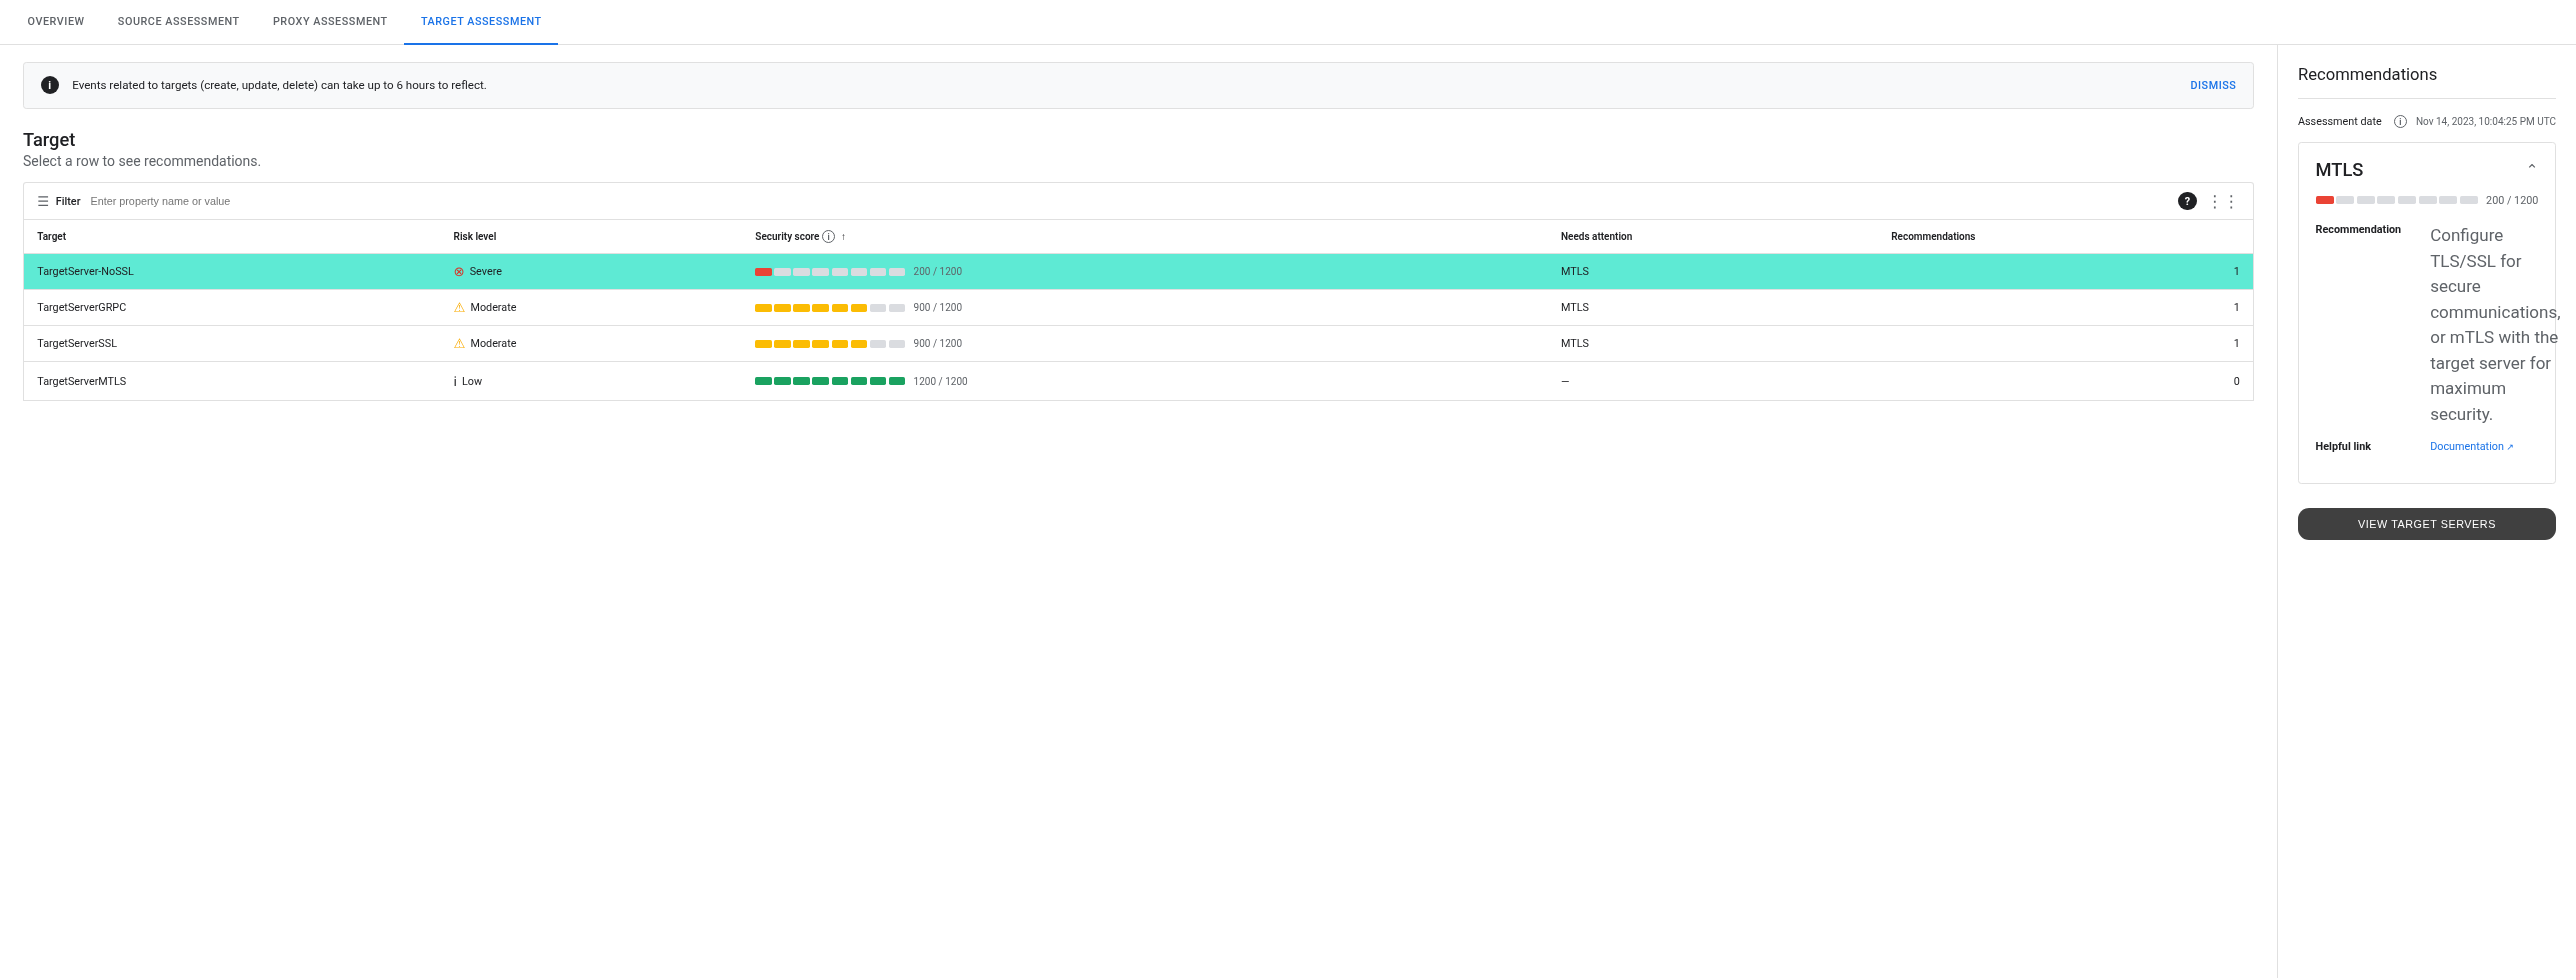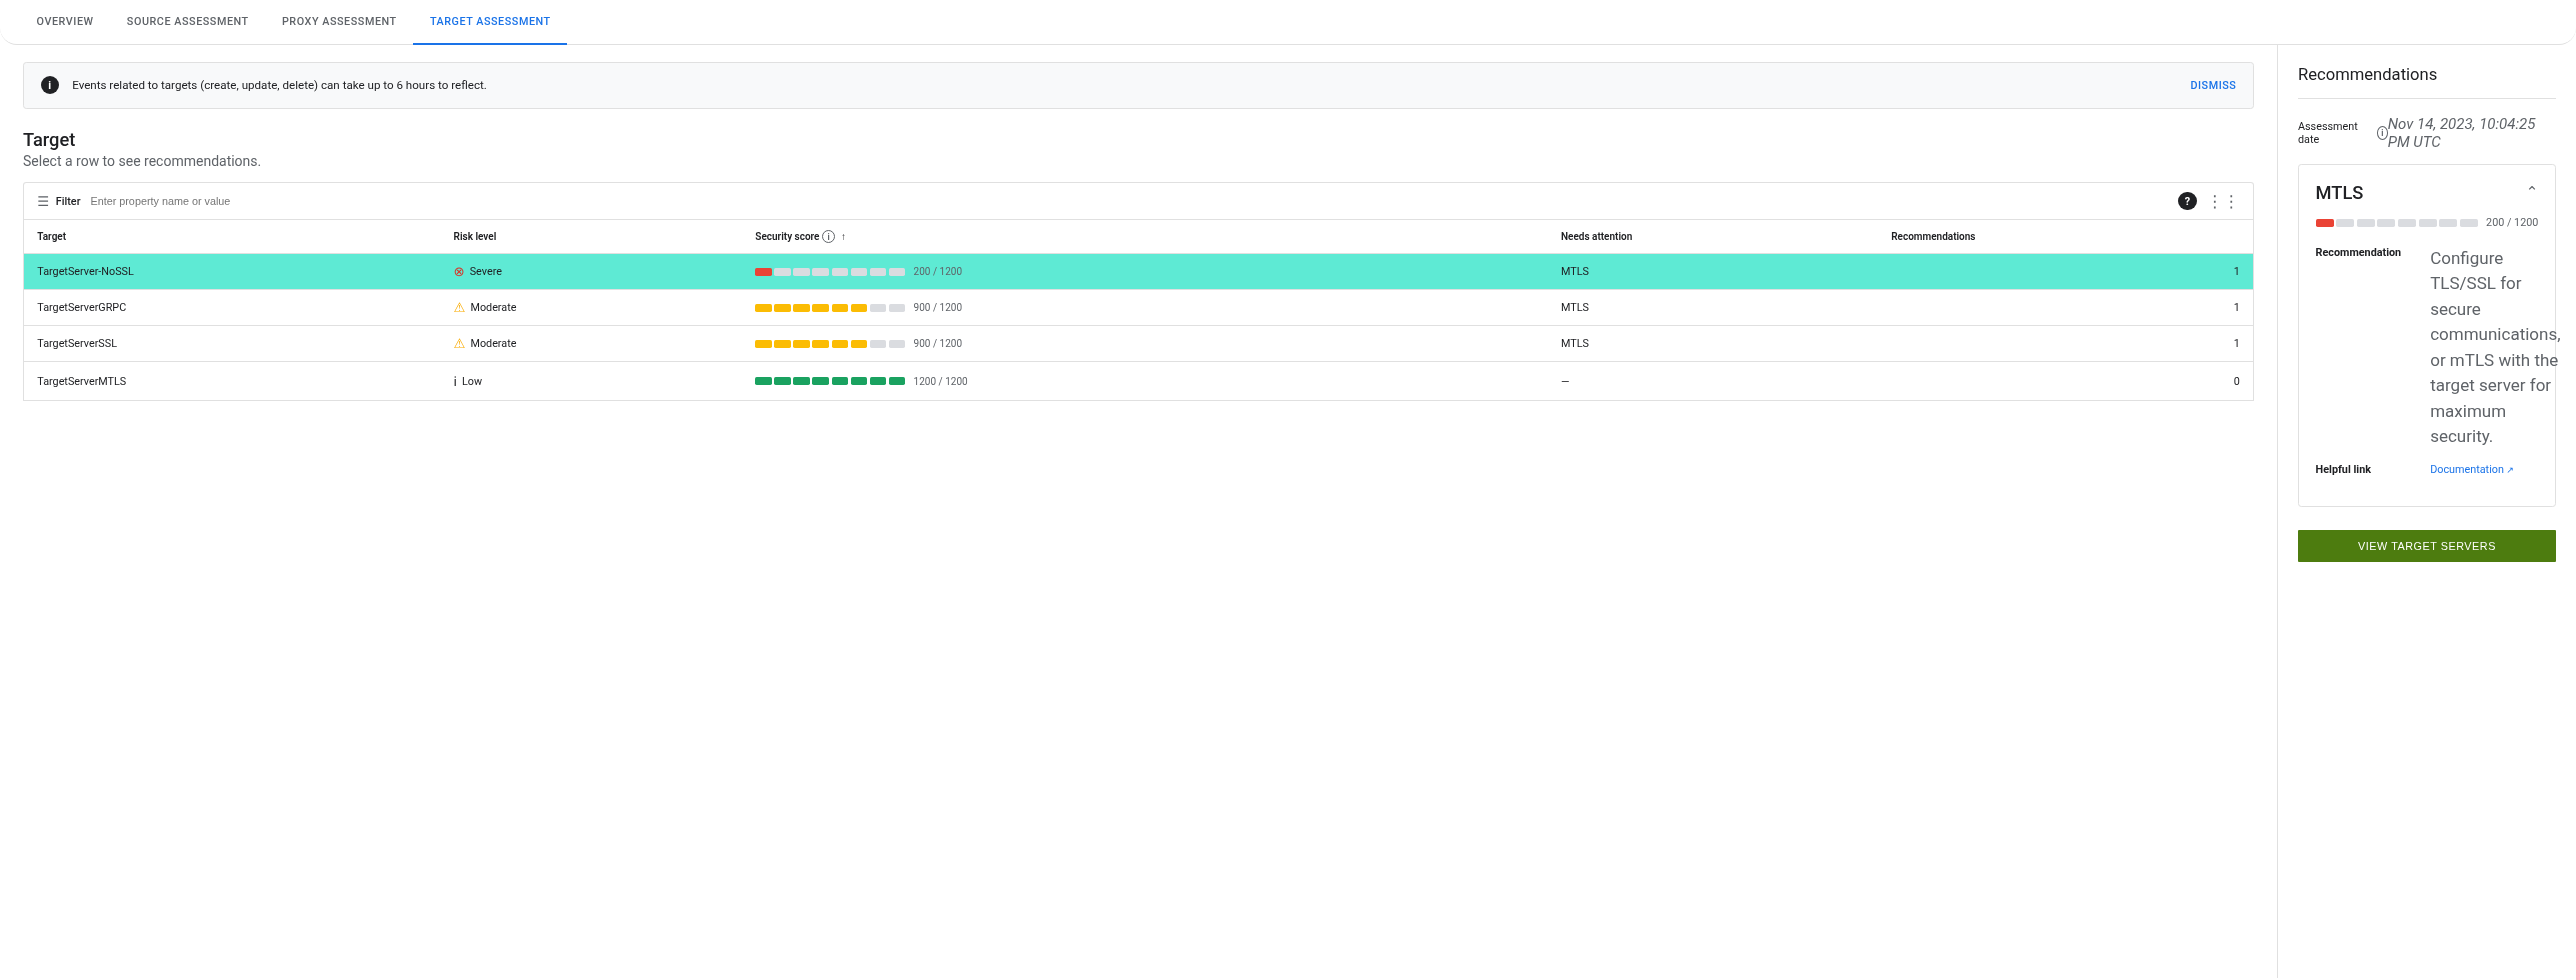--- a/index.html
+++ b/index.html
@@ -2,22 +2,21 @@
 <html style="font-size:13.3px"><head>
   <meta charset="utf-8">
   <style>
     * { box-sizing: border-box; margin: 0; padding: 0; }
     body { font-family: 'Google Sans', Roboto, Arial, sans-serif; font-size: 11.6px; color: #202124; background: #fff; }
 
     
     .nav-tabs {
       display: flex;
       border-bottom: 0.8px solid #e0e0e0;
-      padding: 0 20px;
-      border-radius: 17px;
+      padding: 0 11px;
     }
     .nav-tab {
       padding: 15px 16.6px;
       font-size: 10.8px;
       font-weight: 500;
       letter-spacing: 0.05em;
       color: #5f6368;
       cursor: pointer;
       text-transform: uppercase;
       border-bottom: 2.5px solid transparent;
@@ -269,23 +268,22 @@
     }
     .sidebar-label {
       font-size: 10.8px;
       color: #202124;
       font-weight: 400;
       display: flex;
       align-items: center;
       gap: 12px;
     }
     .sidebar-value {
-      font-size: 15px;
-      color: #5f6368;
-      font-style: italic;
+      font-size: 10px;
+      color: #5f6368;
     }
 
     
     .mtls-card {
       border: 0.8px solid #e0e0e0;
       border-radius: 3.3px;
       padding: 16.6px;
       margin-bottom: 16.6px;
     }
     .mtls-header {
@@ -338,30 +336,30 @@
       text-decoration: none;
       cursor: pointer;
     }
     .mtls-link::after {
       content: ' ↗';
       font-size: 9.1px;
     }
 
     
     .view-button {
-      background: #4d7c0f;
+      background: #404040;
       color: #fff;
       border: none;
       padding: 10px 16.6px;
       font-size: 10.8px;
       font-weight: 500;
       letter-spacing: 0.05em;
       text-transform: uppercase;
       cursor: pointer;
-      border-radius: 1px;
+      border-radius: 11px;
       width: 100%;
       margin-top: 6.6px;
     }
 
     .info-circle {
       display: inline-flex;
       align-items: center;
       justify-content: center;
       width: 13.3px;
       height: 13.3px;

